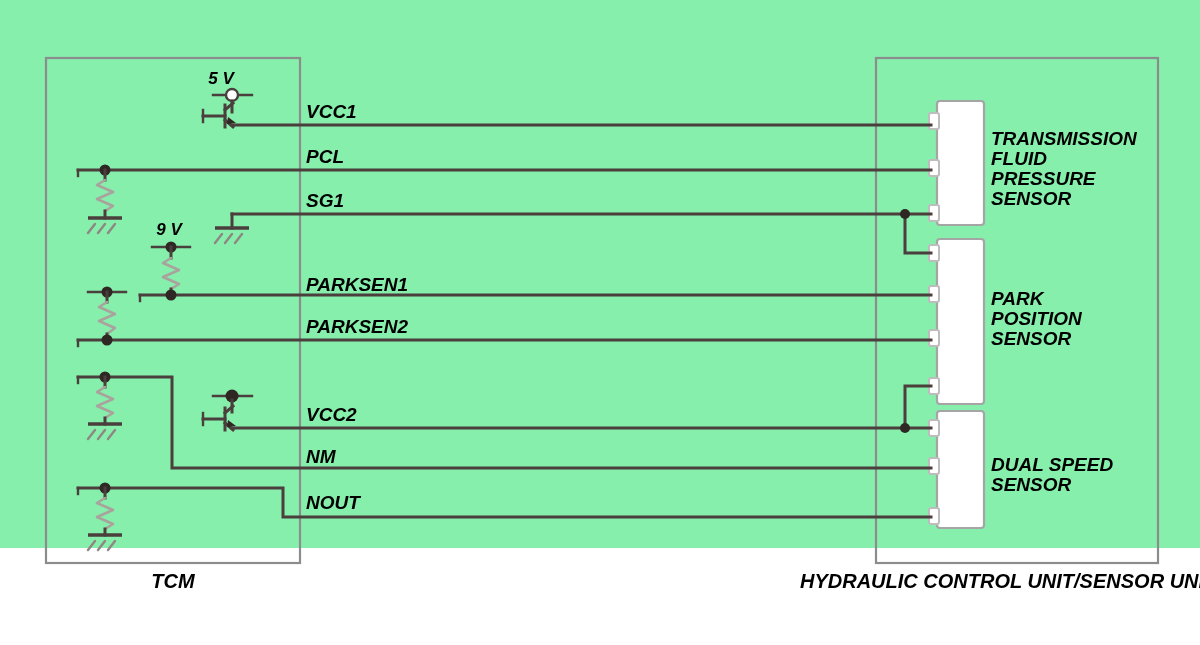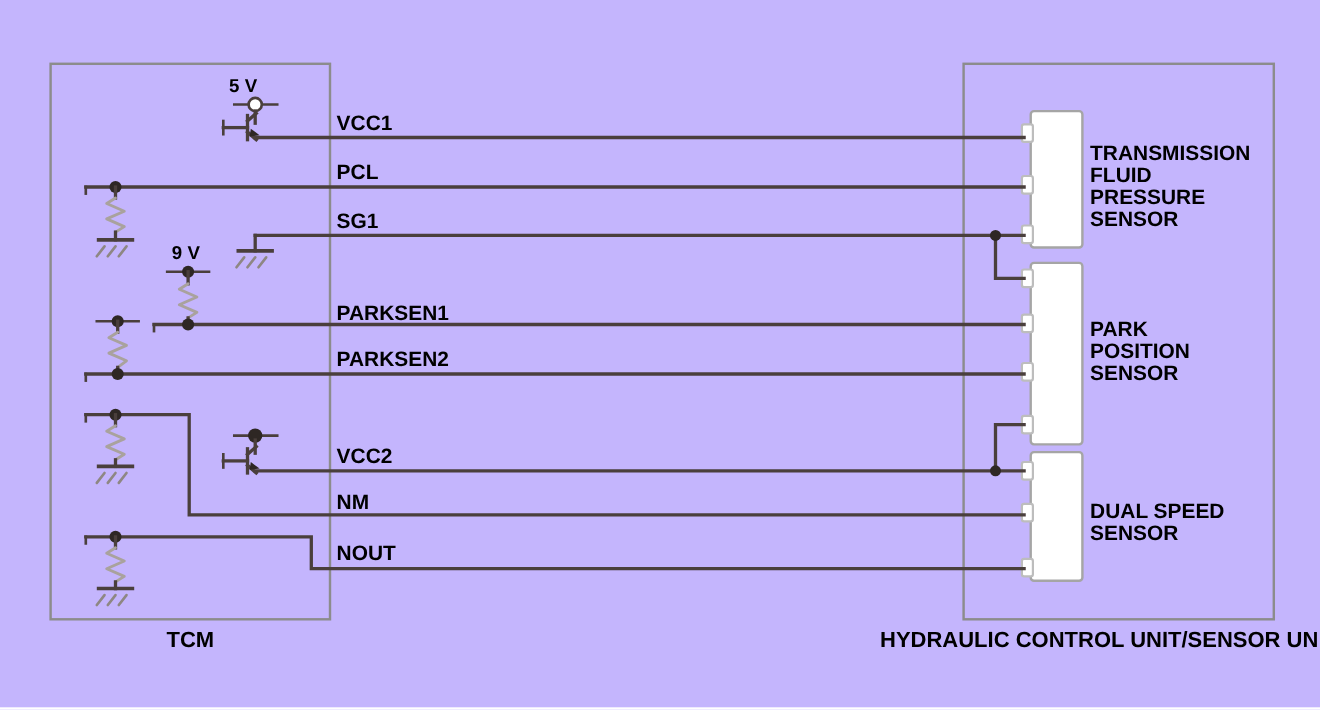--- a/index.html
+++ b/index.html
@@ -1,18 +1,18 @@
 <!DOCTYPE html>
 <html><head>
 <meta charset="utf-8">
 <style>
   html,body{margin:0;padding:0;background:#ffffff;}
   body{width:1200px;height:645px;overflow:hidden;
        font-family:"Liberation Sans","DejaVu Sans",sans-serif;}
-  #stage{position:relative;width:1200px;height:643px;background:#c4b5fd;}
+  #stage{position:relative;width:1200px;height:548px;background:#86efac;font-style:italic;}
   svg#schematic{position:absolute;left:0;top:0;width:1200px;height:645px;}
   .enclosure{fill:none;stroke:#8c8c8c;stroke-width:2.2;}
   .wire{fill:none;stroke:#4a3f3c;stroke-width:3;stroke-linecap:square;}
   .wire-thin{fill:none;stroke:#4a3f3c;stroke-width:2.4;stroke-linecap:square;}
   .gnd{fill:none;stroke:#8e8783;stroke-width:2.4;stroke-linecap:round;}
   .gnd-bar{fill:none;stroke:#4a3f3c;stroke-width:3.4;stroke-linecap:butt;}
   .res{fill:none;stroke:#a9a29d;stroke-width:2.6;stroke-linejoin:round;stroke-linecap:round;}
   .node{fill:#2e2724;stroke:none;}
   .opencircle{fill:#ffffff;stroke:#4a3f3c;stroke-width:2.4;}
   .conn{fill:#ffffff;stroke:#a5a5a5;stroke-width:2.2;}

